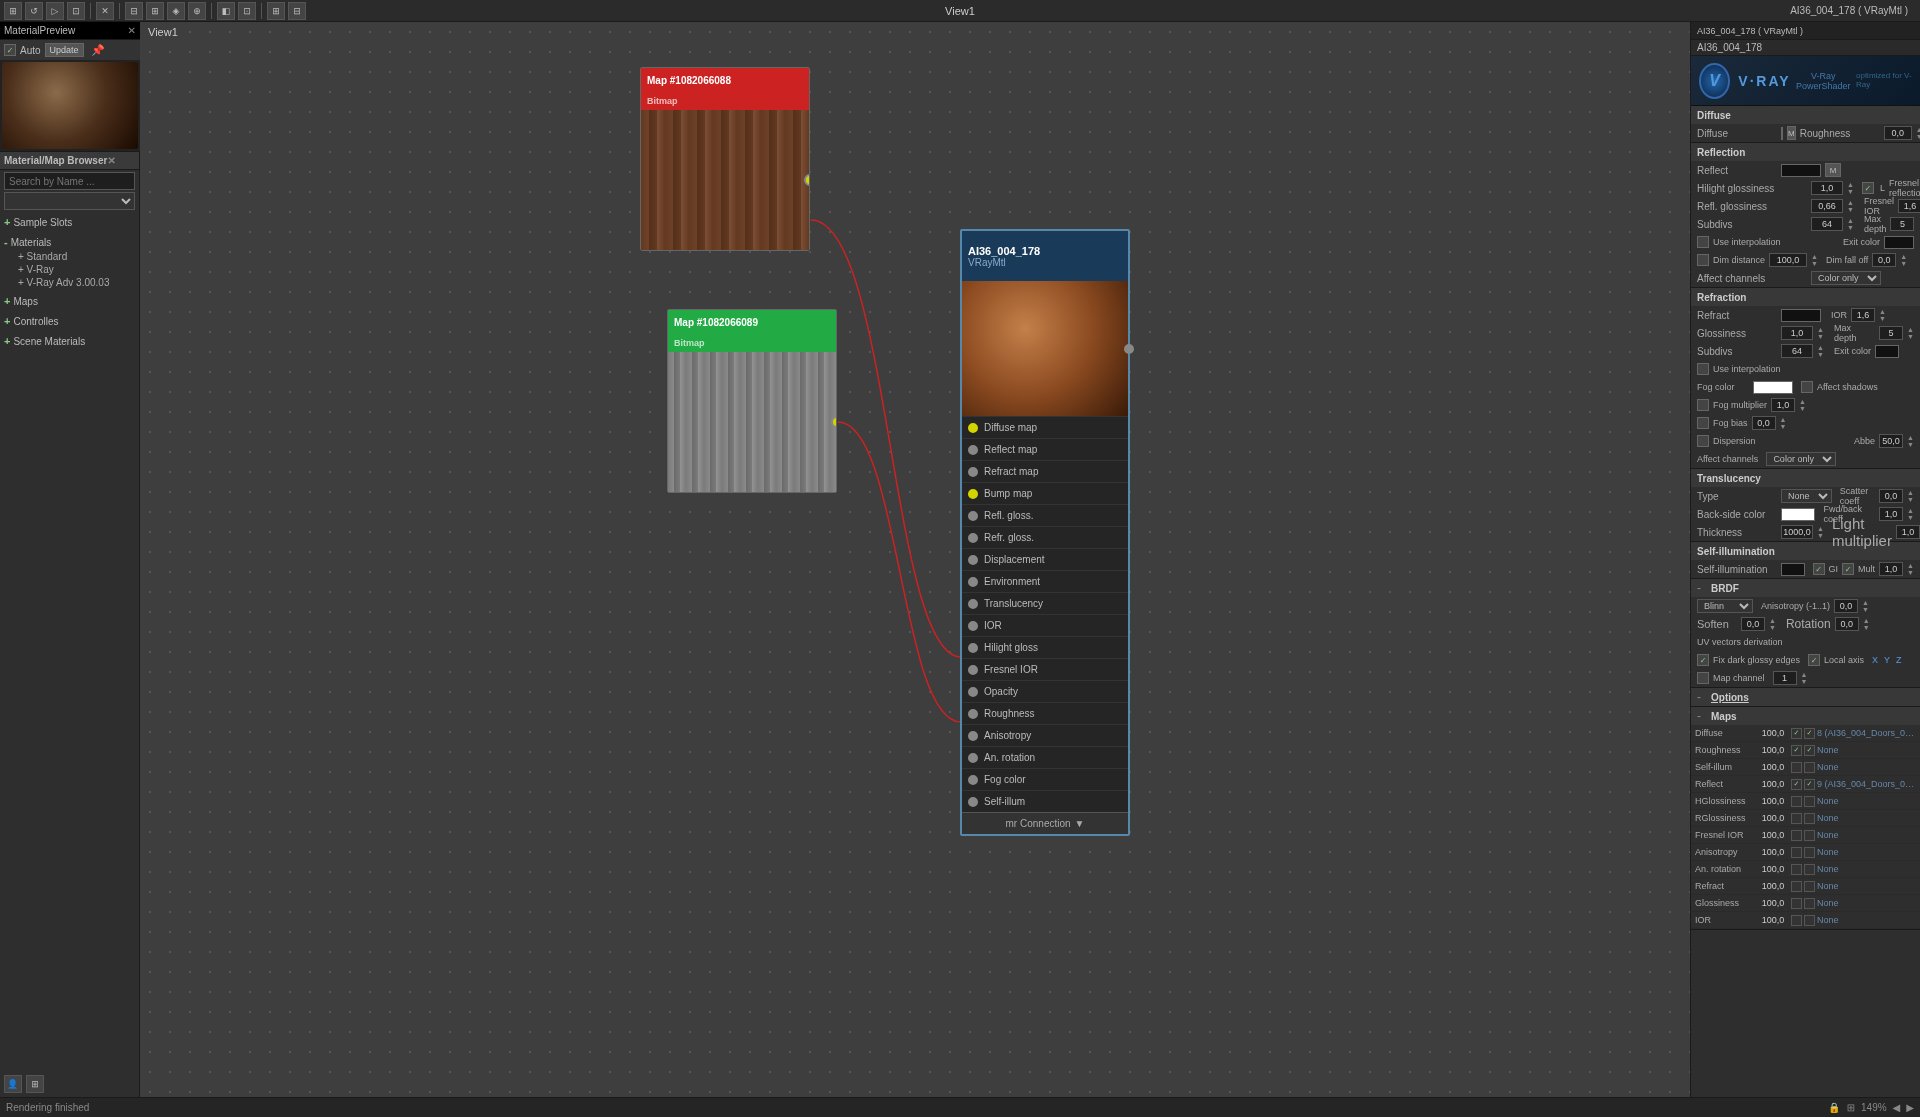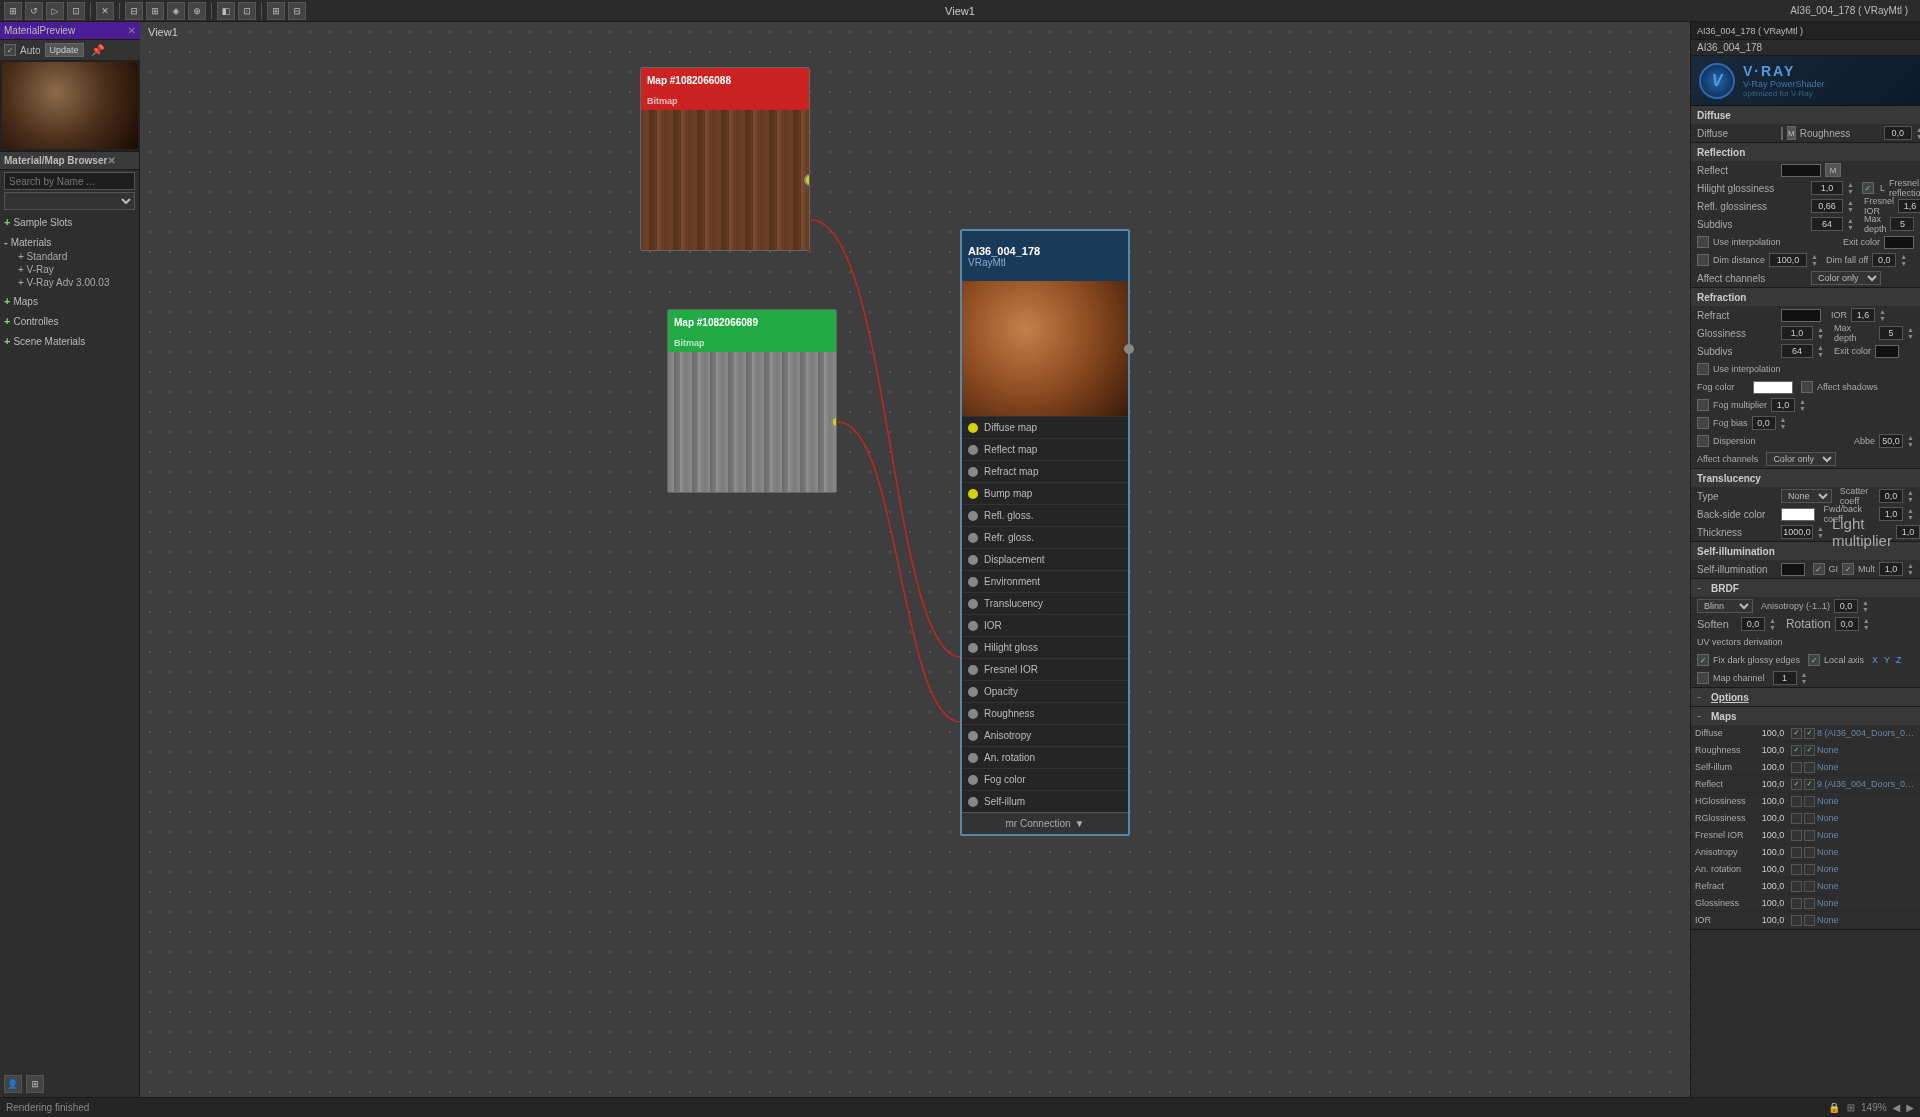--- a/index.html
+++ b/index.html
@@ -73,21 +73,21 @@
     #material-preview {
       width: 140px;
       height: 130px;
       background: #222;
       border-bottom: 1px solid #1a1a1a;
       display: flex;
       flex-direction: column;
     }
     #mp-title-bar {
       height: 18px;
-      background: #4c1d95;
+      background: #000000;
       display: flex;
       align-items: center;
       padding: 0 4px;
       font-size: 10px;
       color: #bbb;
       border-bottom: 1px solid #1a1a1a;
       justify-content: space-between;
     }
     #mp-controls {
       display: flex;
@@ -359,21 +359,21 @@
       display: flex;
       align-items: center;
       justify-content: center;
       font-size: 18px;
       font-weight: bold;
       color: #4488cc;
       border: 2px solid #3366aa;
     }
     #vray-brand-text {
       display: flex;
-      flex-direction: column;
+      flex-direction: row;
     }
     #vray-brand-sub {
       font-size: 9px;
       color: #4477aa;
       text-align: center;
     }
     #vray-brand-sub2 {
       font-size: 8px;
       color: #336688;
     }

